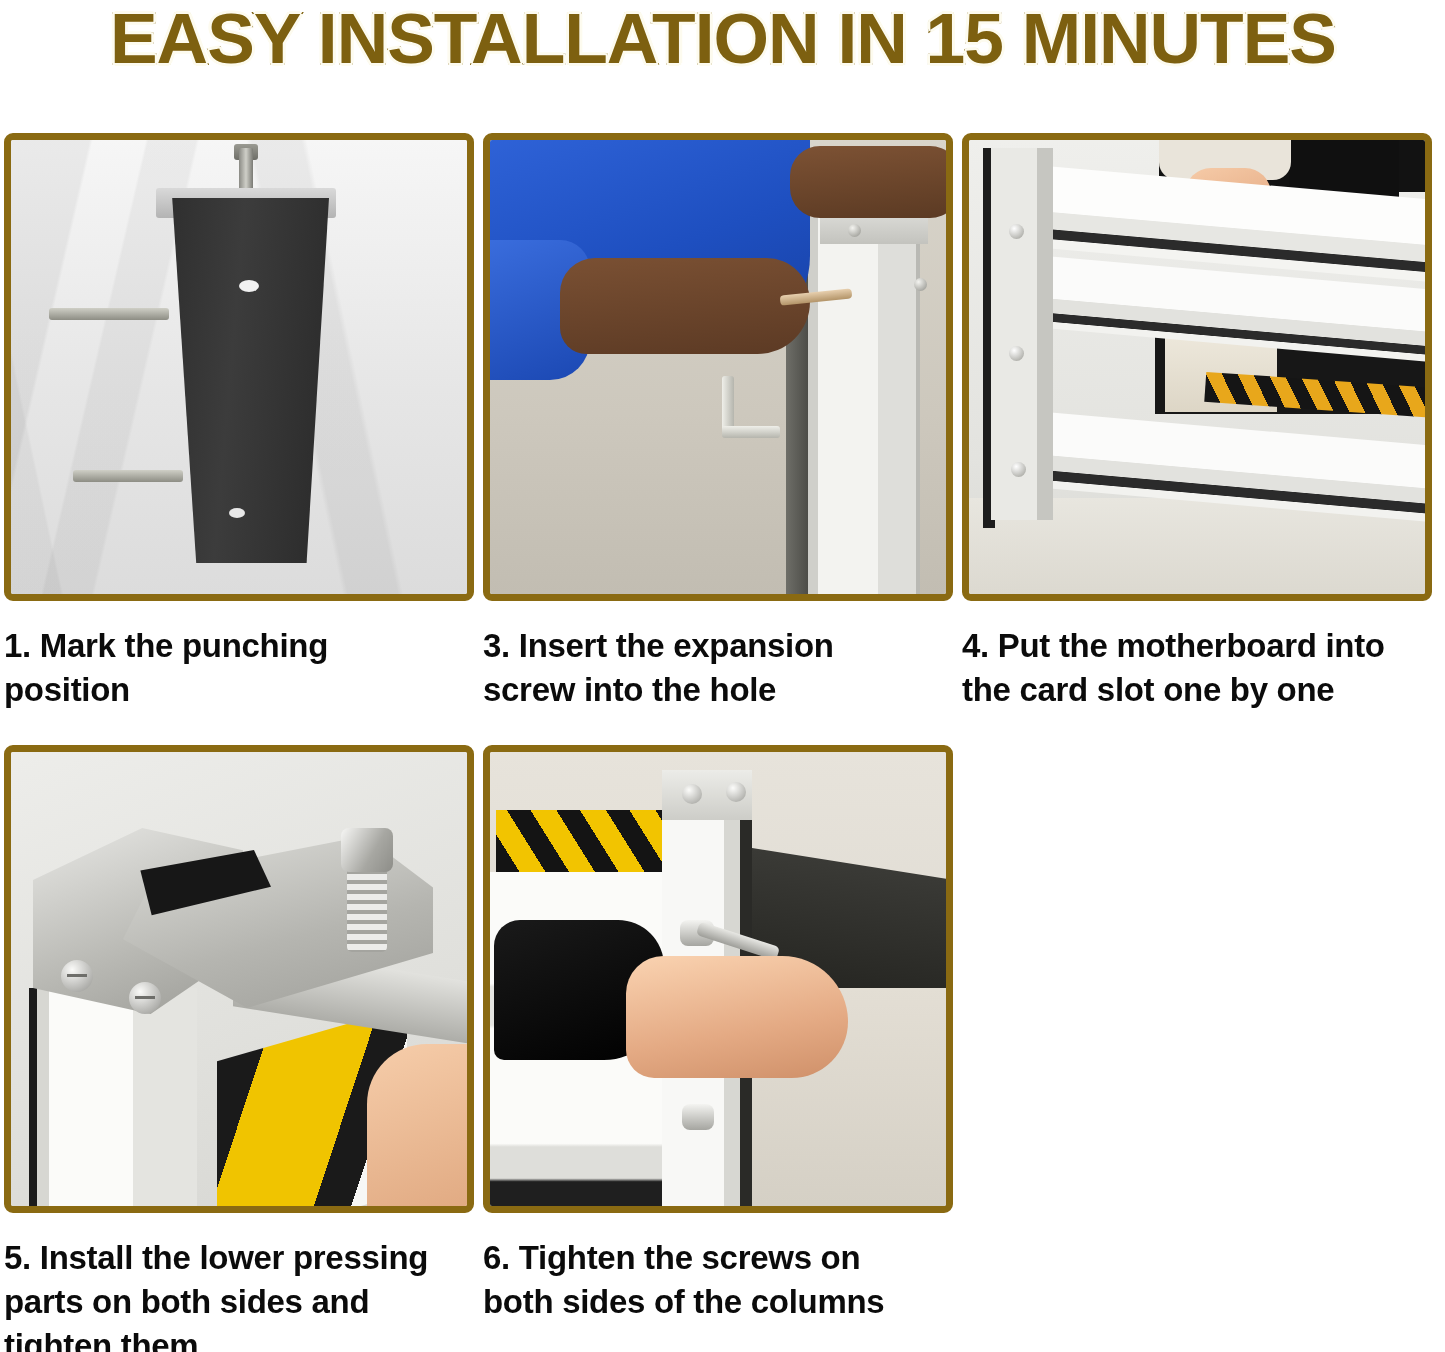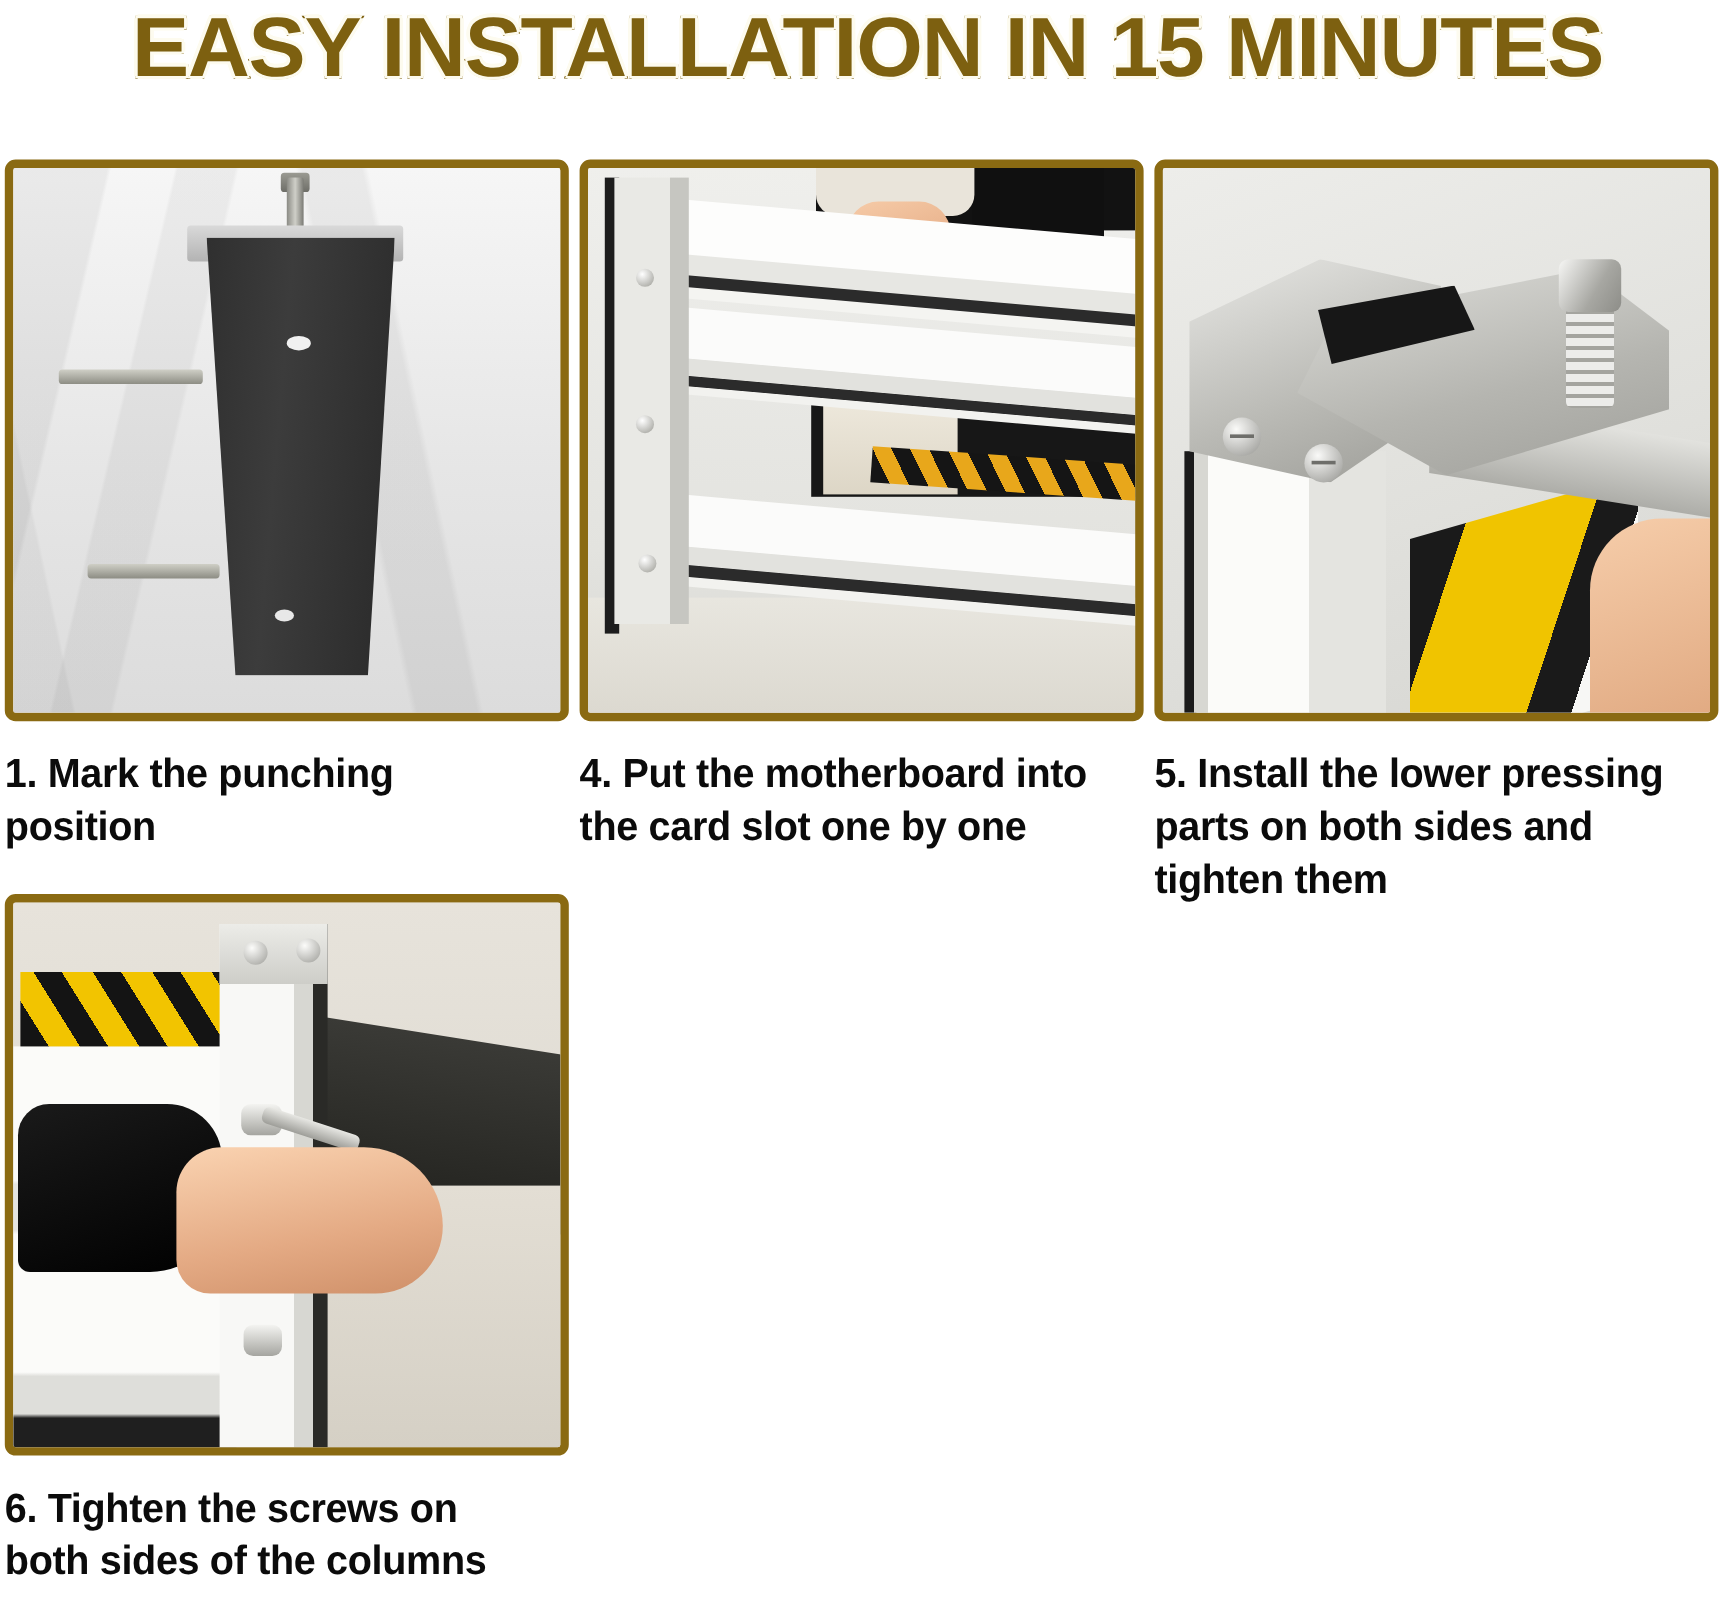--- a/index.html
+++ b/index.html
@@ -420,20 +420,40 @@
         <div class="p1-bolt-a"></div>
         <div class="p1-bolt-b"></div>
         <div class="p1-hole-a"></div>
         <div class="p1-hole-b"></div>
       </div>
     </div>
     <div class="caption">1. Mark the punching position</div>
   </div>
 
 
+  <div class="cell">
+    <div class="photo-frame">
+      <div class="photo photo-blur">
+        <div class="p3-floor"></div>
+        <div class="p3-col-dark"></div>
+        <div class="p3-column"></div>
+        <div class="p3-bracket"></div>
+        <div class="p3-screw1"></div>
+        <div class="p3-screw2"></div>
+        <div class="p3-shirt"></div>
+        <div class="p3-sleeve"></div>
+        <div class="p3-arm"></div>
+        <div class="p3-arm2"></div>
+        <div class="p3-tool"></div>
+        <div class="p3-allen-v"></div>
+        <div class="p3-allen-h"></div>
+      </div>
+    </div>
+    <div class="caption">3. Insert the expansion screw into the hole</div>
+  </div>
 
   <div class="cell">
     <div class="photo-frame">
       <div class="photo photo-blur">
         <div class="p4-bg"></div>
         <div class="p4-dark-top"></div>
         <div class="p4-dark-mid"></div>
         <div class="p4-legs"></div>
         <div class="p4-floor"></div>
         <div class="p4-hazard"></div>

